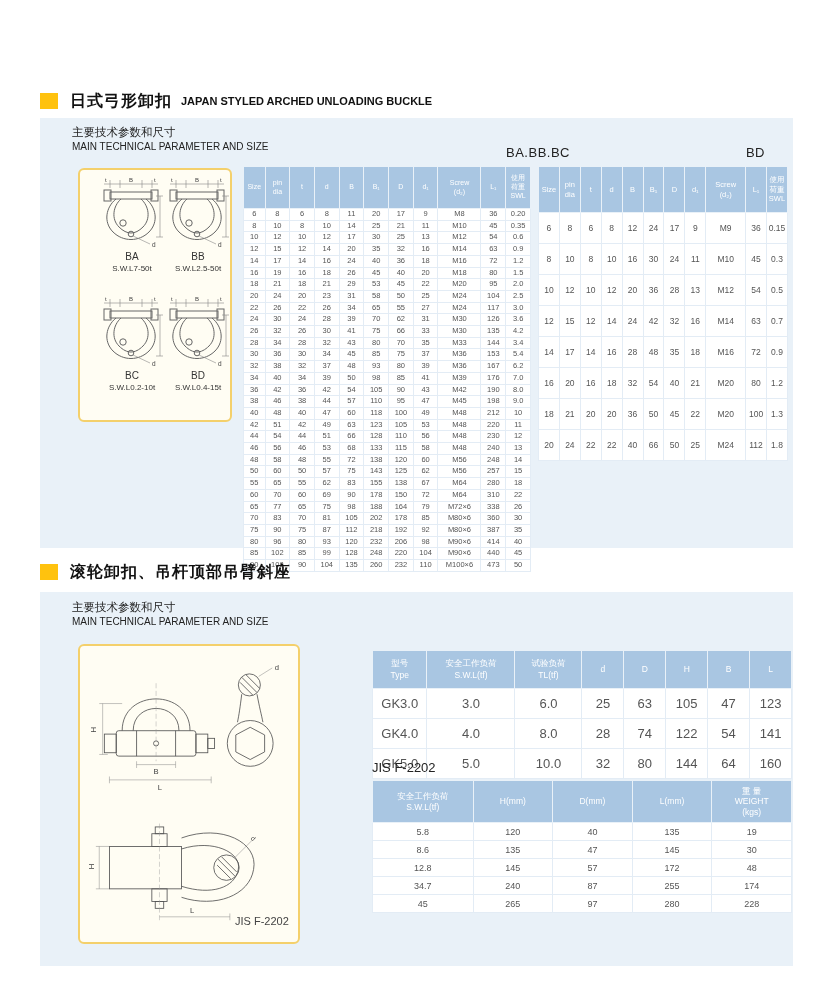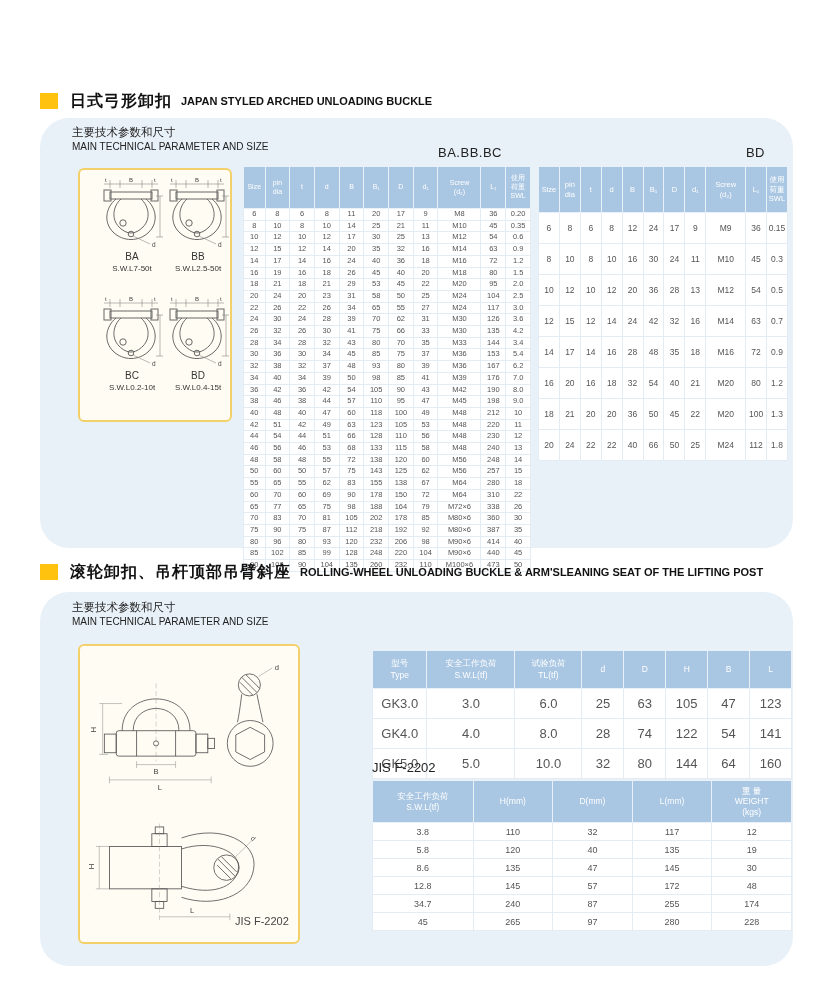--- a/index.html
+++ b/index.html
@@ -15,42 +15,42 @@
   .band-en { margin-left:14px; font-size:17px; font-weight:bold; color:#fff;
              letter-spacing:.5px; text-shadow:1px 1px 1px rgba(90,110,130,.7); }
 
   
   .sec-title { position:absolute; left:40px; display:flex; align-items:center; height:22px; }
   .bullet { width:18px; height:16px; background:#ffc20e; display:inline-block; }
   .sec-zh { margin-left:12px; font-size:16px; font-weight:bold; color:#111; letter-spacing:1px; }
   .sec-en { margin-left:9px; font-size:11px; font-weight:bold; color:#111; }
 
   
-  .panel { position:absolute; left:40px; width:753px; background:#e9f1f8;border-radius:29px; }
+  .panel { position:absolute; left:40px; width:753px; background:#e9f1f8; }
   .panel1 { top:118px; height:430px; }
   .panel2 { top:592px; height:374px; }
 
   .param { position:absolute; left:32px; color:#222; }
   .param-zh { font-size:11.5px; line-height:15px; }
   .param-en { font-size:10px; line-height:14px; }
 
   
   .diagram-box { position:absolute; background:#fffdf3; border:2px solid #f4d06b; border-radius:6px; }
   .box1 { left:38px; top:50px; width:154px; height:254px; padding:6px 19px;
           display:grid; grid-template-columns:1fr 1fr; grid-template-rows:1fr 1fr; }
   .box2 { left:38px; top:52px; width:222px; height:300px; padding:4px; }
   .fig { text-align:center; }
   .fig-code { font-size:10px; color:#333; margin-top:1px; }
   .fig-swl { font-size:8px; color:#333; margin-top:2px; }
   svg { display:block; margin:0 auto; }
   svg text { font-family:"Liberation Sans", sans-serif; fill:#444; }
 
   
   .tbl-caption { position:absolute; top:27px; font-size:13px; color:#222; letter-spacing:.5px; }
-  .cap-babbbc { left:330px; width:200px; text-align:center; }
+  .cap-babbbc { left:330px; width:200px; text-align:right; }
   .cap-bd { left:600px; width:125px; text-align:right; }
 
   
   table { border-collapse:collapse; table-layout:fixed; background:#fdfdfe; }
   th { background:#a9c6e2; color:#fff; font-weight:normal; text-align:center;
        vertical-align:middle; white-space:pre-line; border:1px solid #e9f1f8; }
   td { text-align:center; vertical-align:middle; color:#555;
        border:1px solid #e3ecf5; background:#fff; }
 
   .t1 { position:absolute; left:203px; top:48px; width:288px; }
@@ -723,21 +723,20 @@
             <td>112</td>
             <td>1.8</td>
           </tr>
         </tbody>
       </table>
   </div>
 
   <div class="sec-title" style="top:561px">
     <span class="bullet"></span>
     <span class="sec-zh">滚轮卸扣、吊杆顶部吊臂斜座</span>
-    <span class="sec-en">ROLLING-WHEEL UNLOADING BUCKLE &amp; ARM'SLEANING SEAT OF THE LIFTING POST</span>
   </div>
 
   <div class="panel panel2">
     <div class="param" style="top:8px">
       <div class="param-zh">主要技术参数和尺寸</div>
       <div class="param-en">MAIN TECHNICAL PARAMETER AND SIZE</div>
     </div>
 
     <div class="diagram-box box2">
 
@@ -873,27 +872,20 @@
             <th>H(mm)</th>
             <th>D(mm)</th>
             <th>L(mm)</th>
             <th>重 量
 WEIGHT
 (kgs)</th>
           </tr>
         </thead>
         <tbody>
           <tr>
-            <td>3.8</td>
-            <td>110</td>
-            <td>32</td>
-            <td>117</td>
-            <td>12</td>
-          </tr>
-          <tr>
             <td>5.8</td>
             <td>120</td>
             <td>40</td>
             <td>135</td>
             <td>19</td>
           </tr>
           <tr>
             <td>8.6</td>
             <td>135</td>
             <td>47</td>

